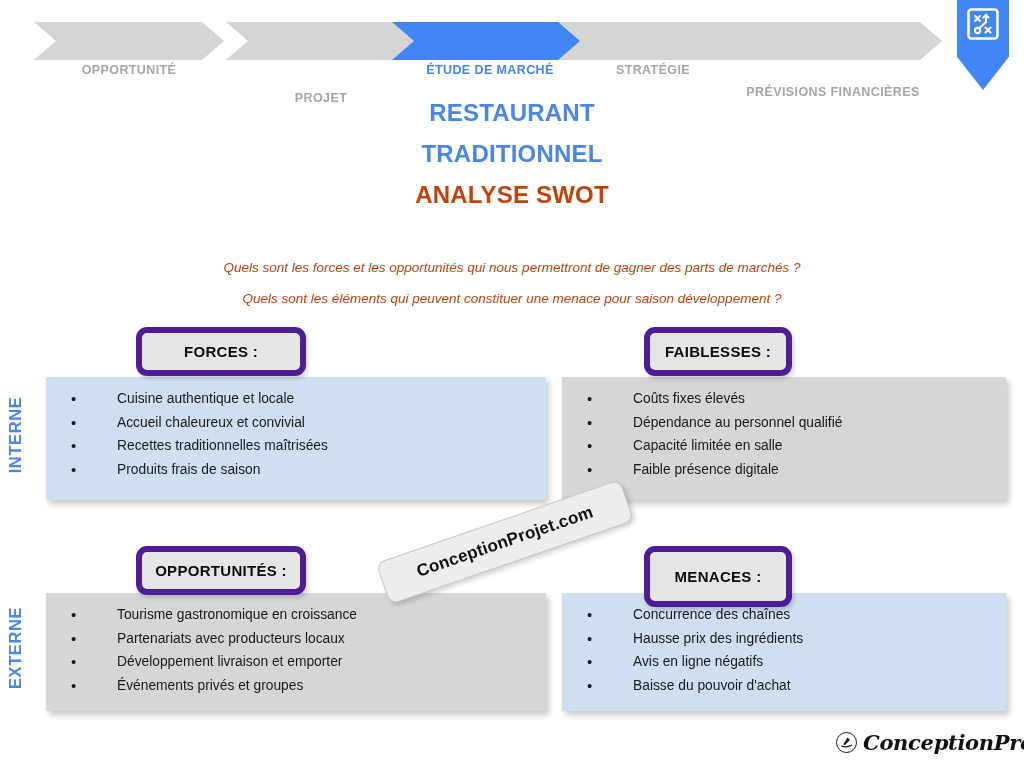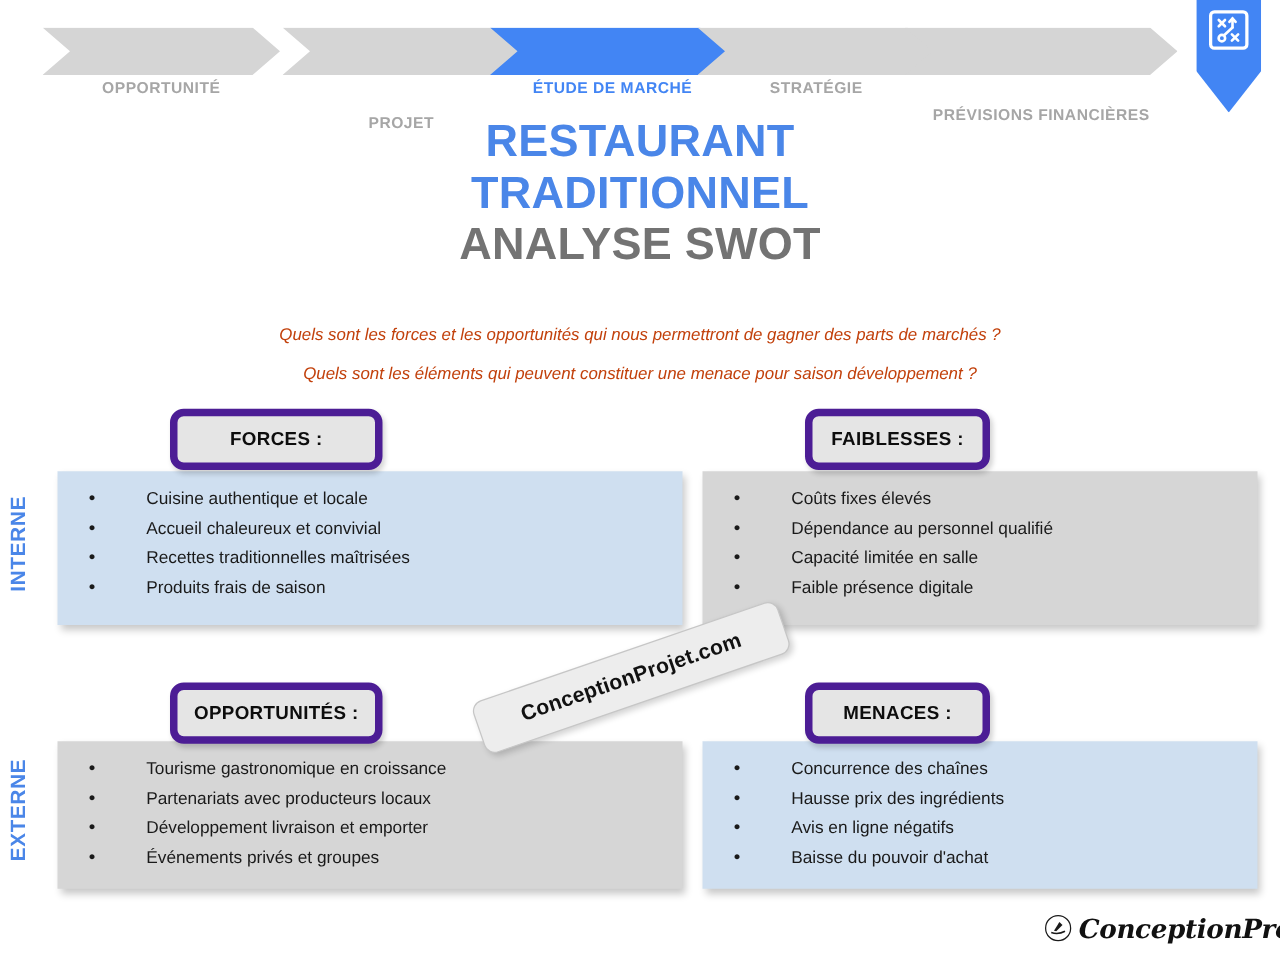--- a/index.html
+++ b/index.html
@@ -63,27 +63,27 @@
   }
 
   
   #title-block {
     position: absolute;
     left: 0; top: 92px;
     width: 1024px;
     text-align: center;
   }
   .title-line {
-    font-size: 36px;
+    font-size: 24px;
     font-weight: bold;
     line-height: 41px;
     letter-spacing: 0.2px;
   }
   .title-line.blue { color: #4a86e8; }
-  .title-line.black { color: #737373; }
+  .title-line.black { color: #c2410c; }
   #subtitles {
     position: absolute;
     left: 0; top: 252px;
     width: 1024px;
     text-align: center;
   }
   .subtitle {
     font-size: 13.5px;
     font-style: italic;
     color: #c2410c;
@@ -146,21 +146,21 @@
     font-weight: bold;
     color: #0d0d0d;
     letter-spacing: 0.3px;
     display: flex;
     align-items: center;
     justify-content: center;
   }
   #pill-forces       { left: 136px; top: 327px; width: 170px; height: 49px; }
   #pill-faiblesses   { left: 644px; top: 327px; width: 148px; height: 49px; }
   #pill-opportunites { left: 136px; top: 546px; width: 170px; height: 49px; }
-  #pill-menaces      { left: 644px; top: 546px; width: 148px; height: 49px; }
+  #pill-menaces      { left: 644px; top: 546px; width: 148px; height: 61px; }
 
   
   #watermark {
     position: absolute;
     left: 376px; top: 520px;
     width: 258px; height: 44px;
     background: #ededed;
     border: 1px solid #c6c6c6;
     border-radius: 9px;
     box-shadow: 2px 3px 5px rgba(0,0,0,0.18);

